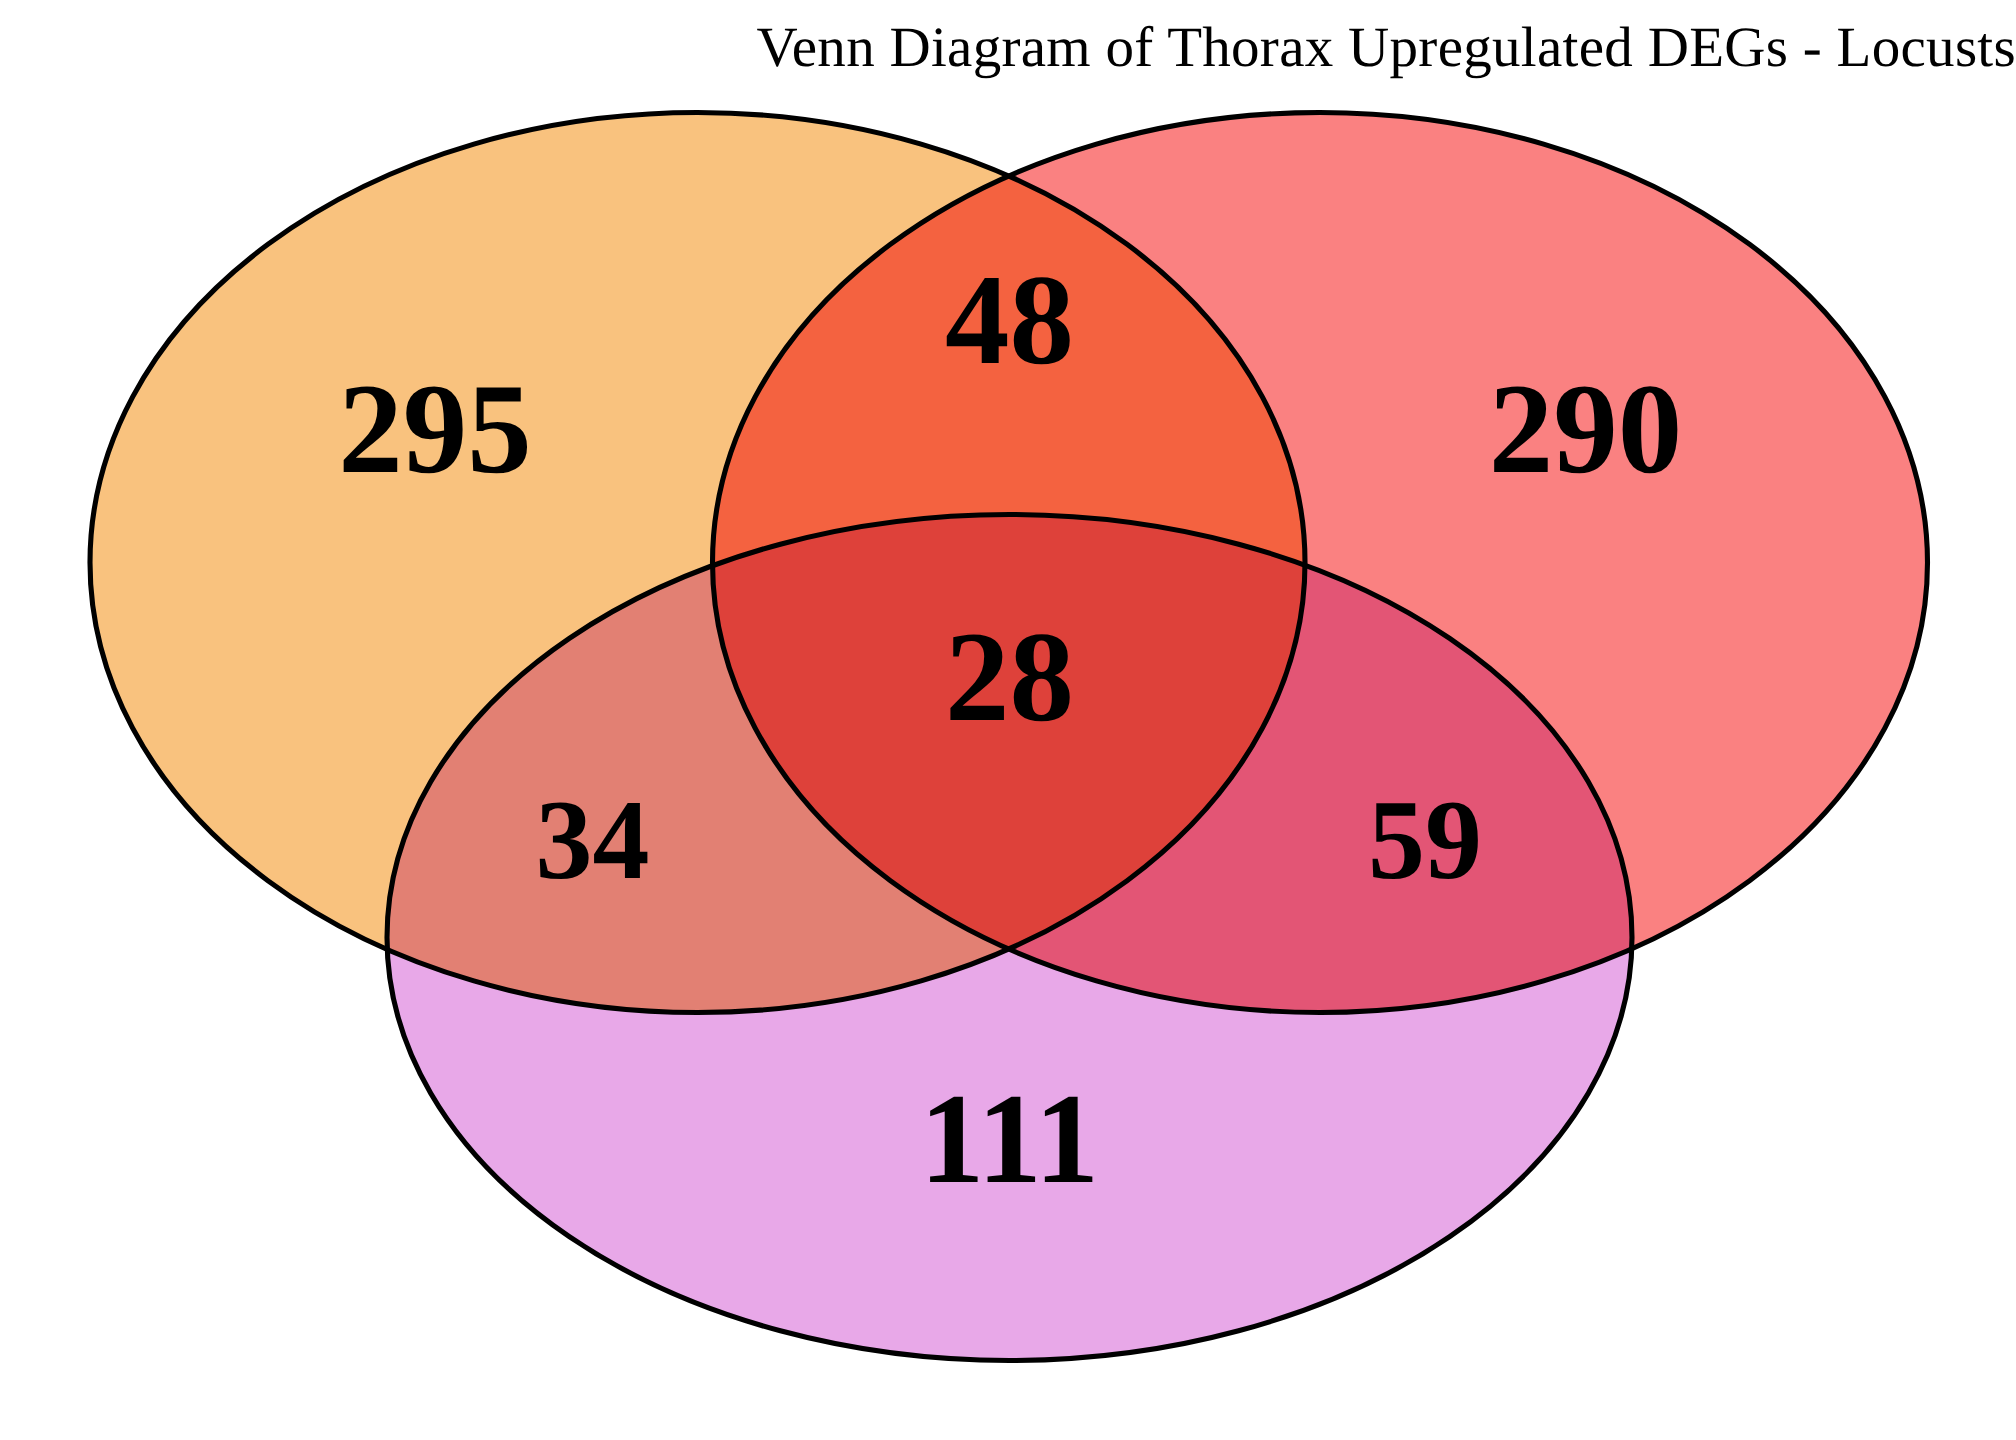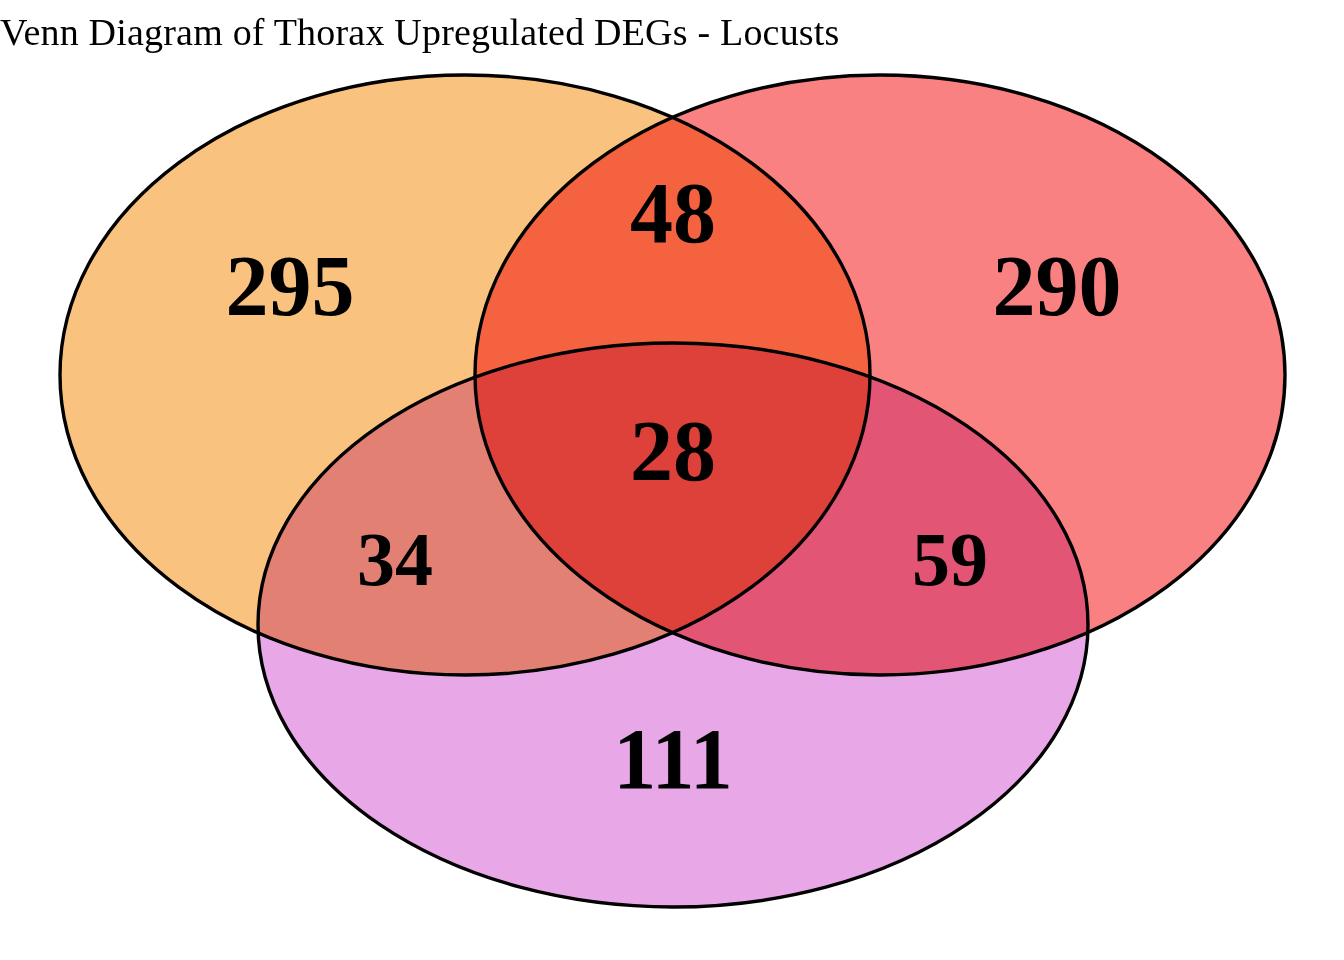--- a/index.html
+++ b/index.html
@@ -18,21 +18,21 @@
     position: relative;
     width: 1344px;
     height: 960px;
     background: #ffffff;
   }
   .title {
     position: absolute;
     top: 10px;
     left: 0;
     width: 1344px;
-    text-align: left;
+    text-align: right;
     font-family: "Liberation Serif", "DejaVu Serif", serif;
     font-size: 38px;
     font-weight: 400;
     color: #000000;
     letter-spacing: 0.2px;
     line-height: 1.2;
   }
   #venn-svg {
     position: absolute;
     top: 0;

